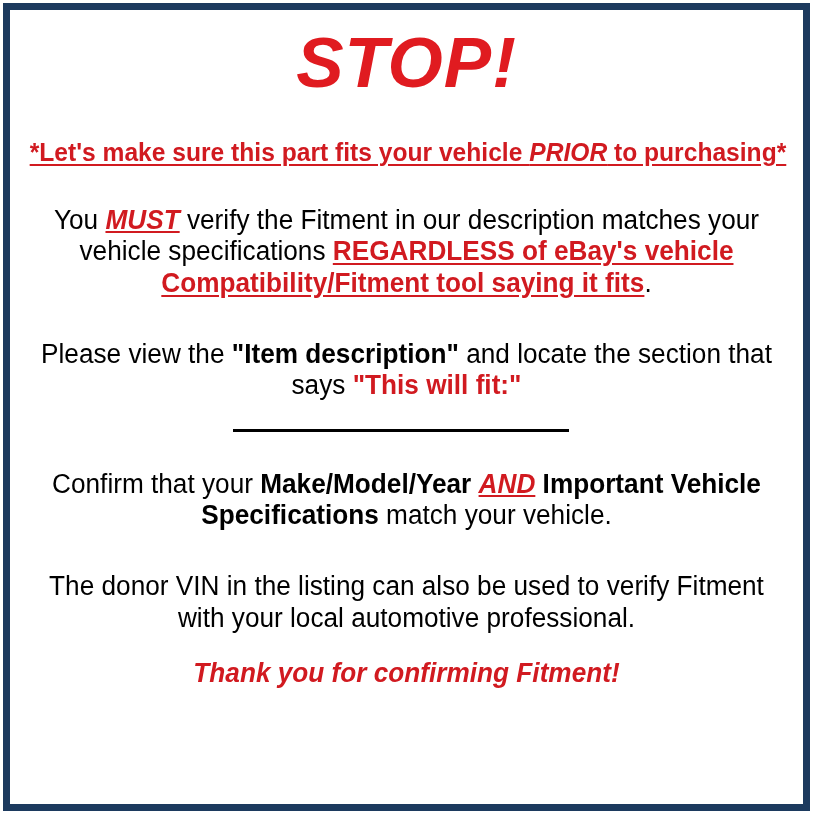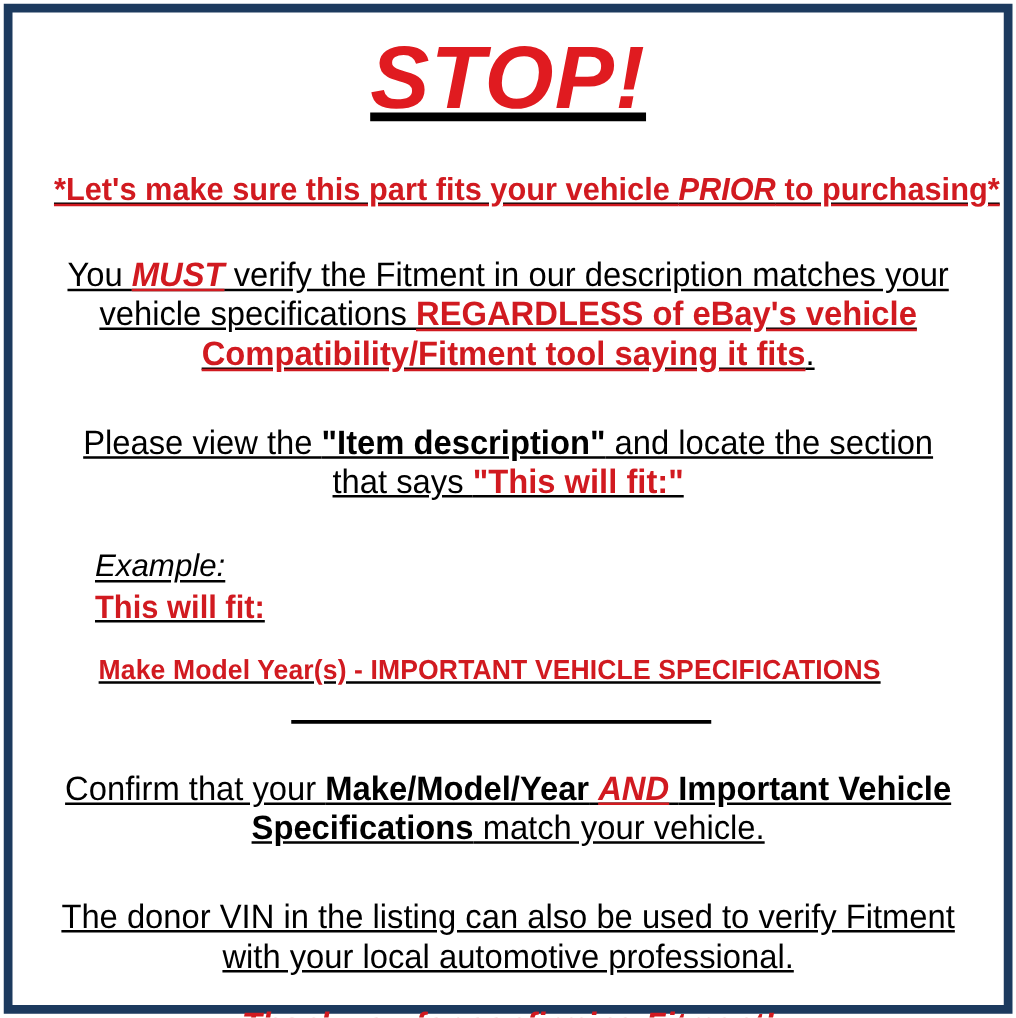--- a/index.html
+++ b/index.html
@@ -29,24 +29,23 @@
     height: 100%;
     border: 7px solid #1c3a5e;
     background: #ffffff;
     position: relative;
   }
 
   #notice-body {
     box-sizing: border-box;
     width: 100%;
     height: 100%;
-    padding: 0 20px;
+    padding: 0 6px;
     text-align: center;
     color: #000000;
-    text-decoration: underline;
   }
 
   
   .title {
     font-family: "Liberation Sans", sans-serif;
     font-size: 71px;
     line-height: 1.0;
     font-weight: bold;
     font-style: italic;
     color: #e01b20;
@@ -180,27 +179,20 @@
     <div id="notice-body">
 
       <h1 class="title">STOP!</h1>
 
       <p class="tagline"><span>*Let's make sure this part fits your vehicle </span><span class="ital">PRIOR</span><span> to purchasing*</span></p>
 
       <p class="para p-must"><span>You </span><span class="em-strong">MUST</span><span> verify the Fitment in our description matches your vehicle specifications </span><span class="em-run">REGARDLESS of eBay's vehicle Compatibility/Fitment tool saying it fits</span><span>.</span></p>
 
       <p class="para p-view"><span>Please view the </span><span class="b">"Item description"</span><span> and locate the section that says </span><span class="b red">"This will fit:"</span></p>
 
-      <div class="example-block">
-        <div>
-          <span class="example-label">Example:</span>
-        </div>
-        <p class="example-fit">This will fit:</p>
-        <p class="example-spec">Make Model Year(s) - IMPORTANT VEHICLE SPECIFICATIONS</p>
-      </div>
 
       <div class="divider-wrap">
         <div class="divider"></div>
       </div>
 
       <p class="para p-confirm"><span>Confirm that your </span><span class="b">Make/Model/Year</span><span> </span><span class="em-strong">AND</span><span> </span><span class="b">Important Vehicle Specifications</span><span> match your vehicle.</span></p>
 
       <p class="para p-vin">The donor VIN in the listing can also be used to verify Fitment with your local automotive professional.</p>
 
       <p class="closing">Thank you for confirming Fitment!</p>

